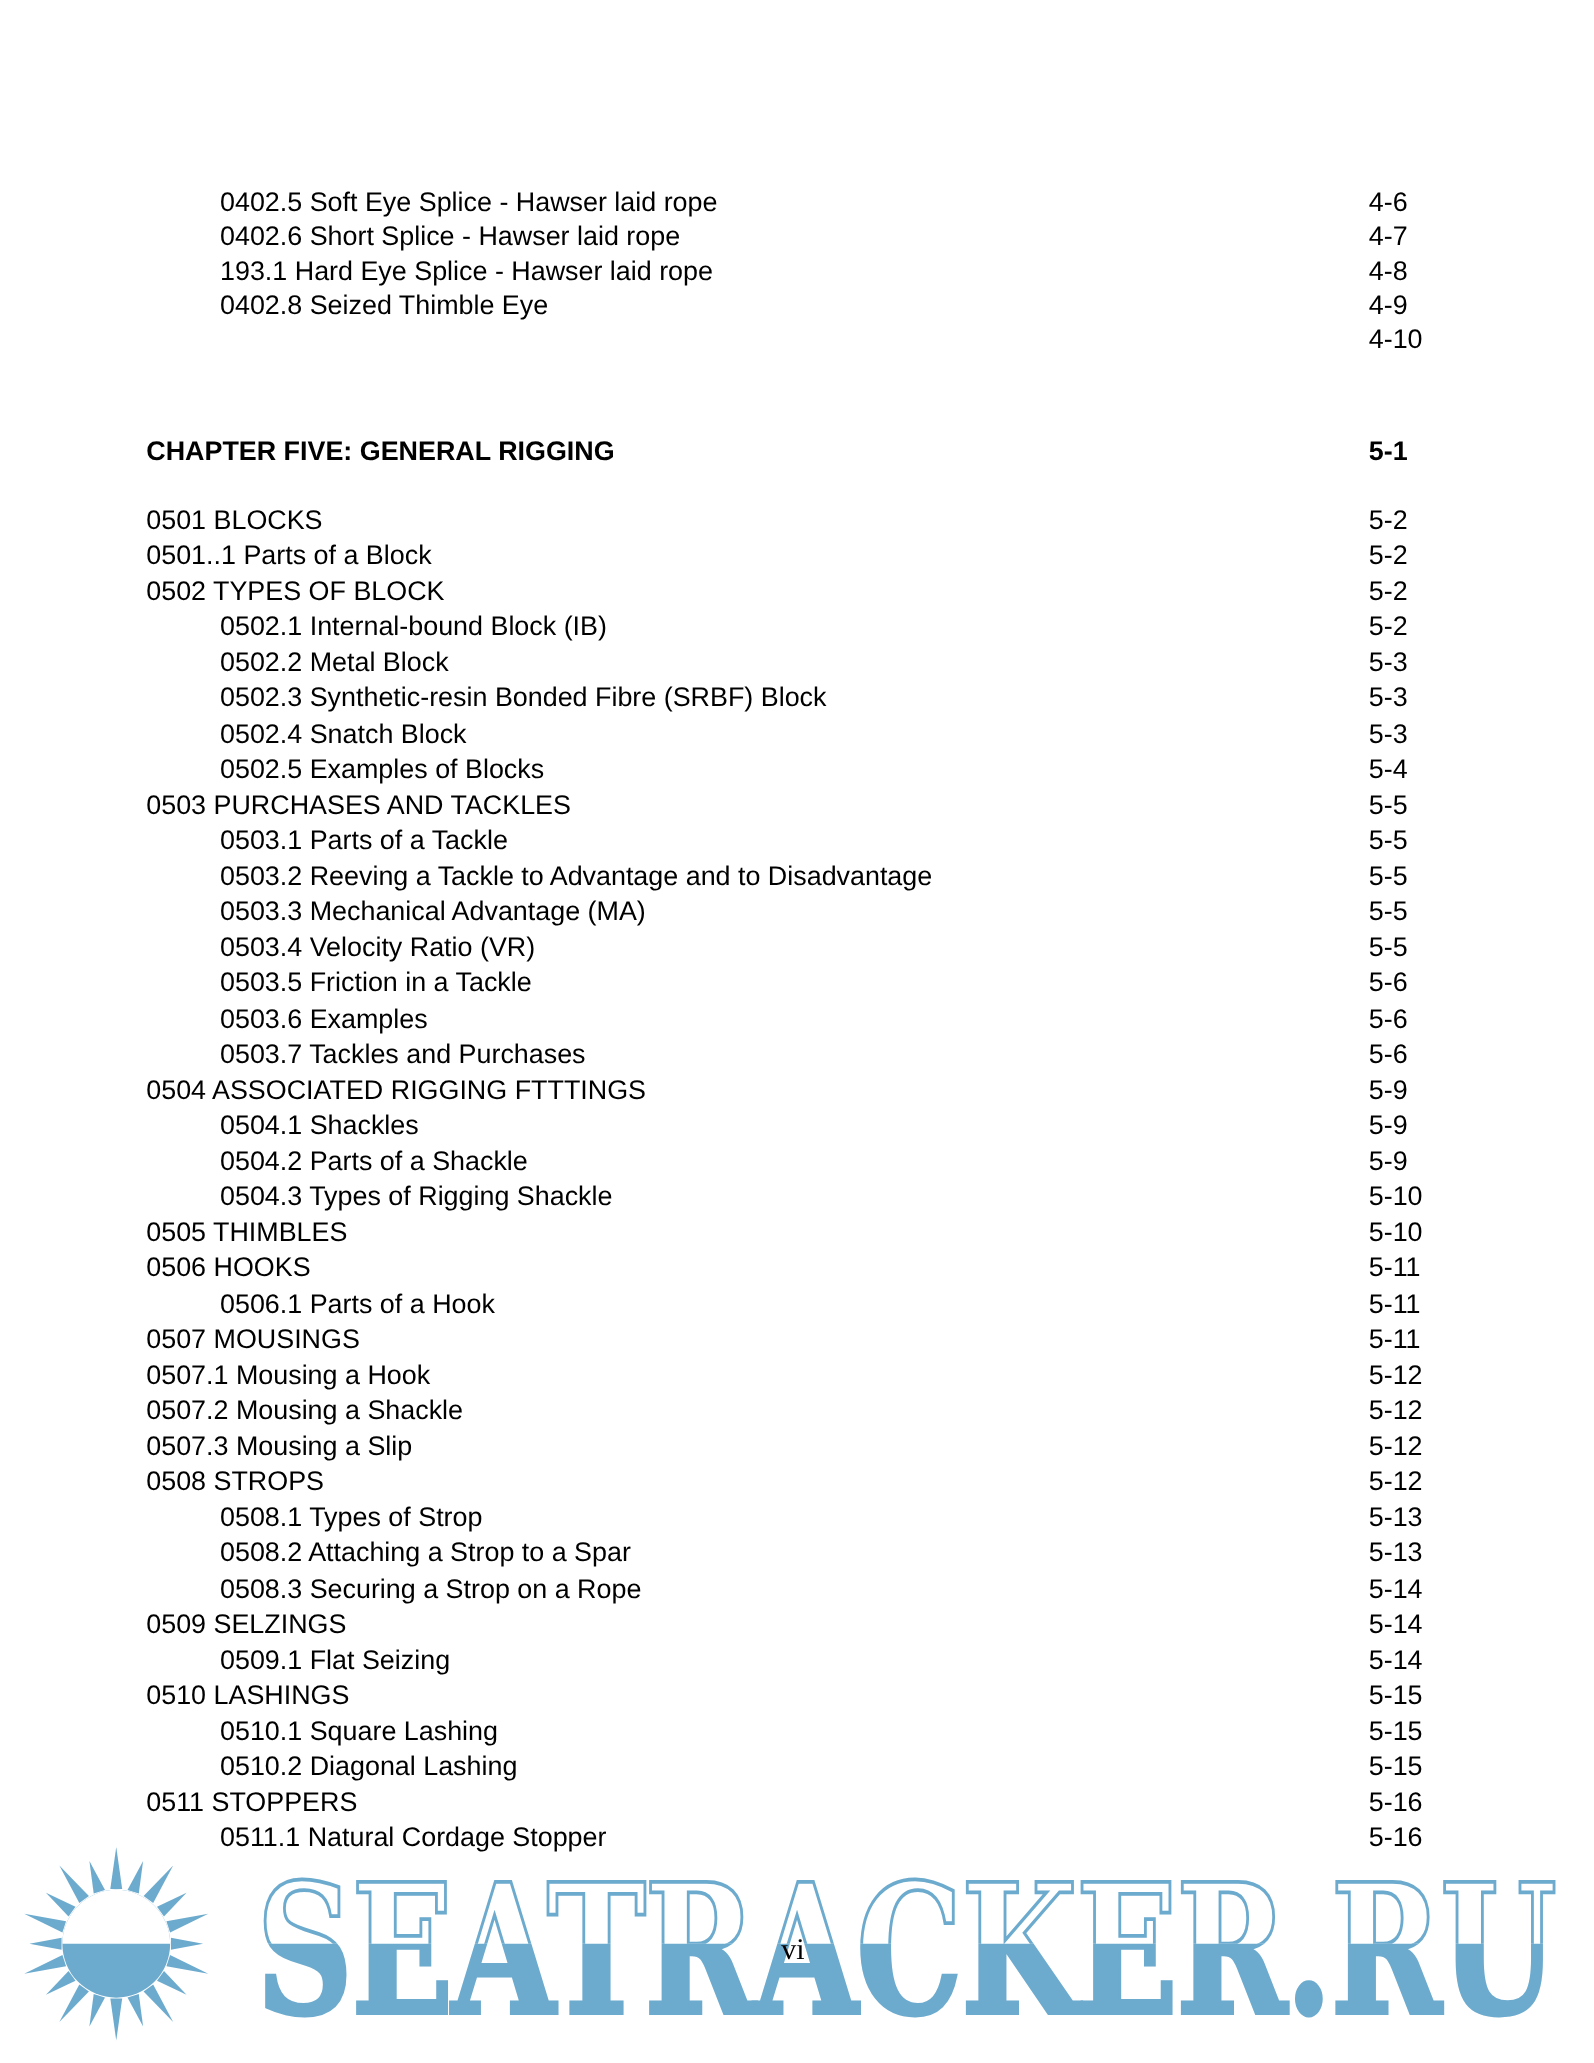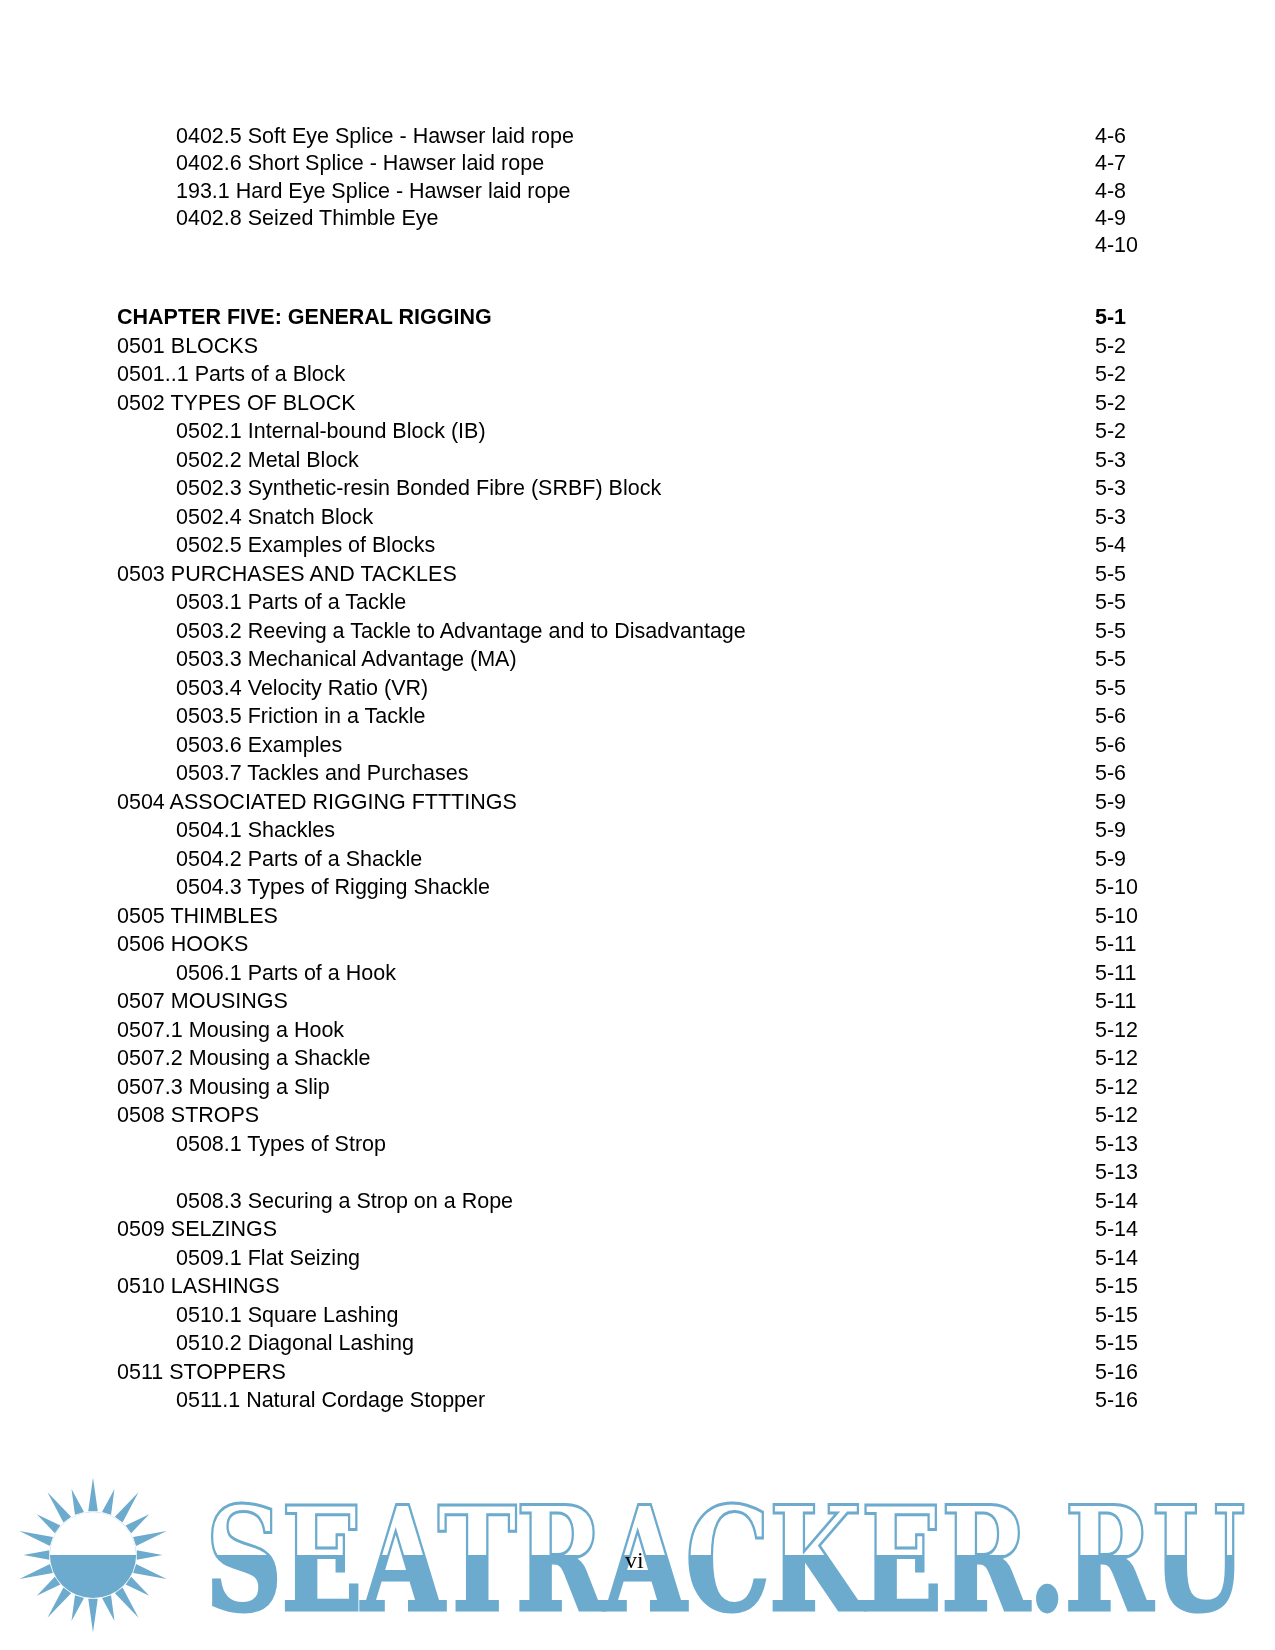--- a/index.html
+++ b/index.html
@@ -4,28 +4,28 @@
 <style>
   html,body{margin:0;padding:0;}
   body{
     width:1275px;height:1650px;
     position:relative;overflow:hidden;
     background:#ffffff;
     font-family:"Liberation Sans",sans-serif;
     color:#000;
   }
   
-  .toc-block{width:1275px;}
+  .toc-block{width:1275px;margin-top:26px;}
   .row{position:relative;height:27.3px;line-height:27.3px;font-size:21.5px;white-space:nowrap;}
   #toc-main .row{height:28.5px;line-height:28.5px;}
   .row .t{display:inline-block;margin-left:117px;}
   .row.ind .t{margin-left:176px;}
   .row .p{position:absolute;left:1095px;top:0;}
   #toc-pre{padding-top:123px;}
-  #chapter-row{margin-top:45px;font-weight:bold;}
+  #chapter-row{margin-top:63px;font-weight:bold;}
   #chapter-row .t{margin-left:117px;}
   #toc-main{}
   
   #watermark{
     position:absolute;left:205px;top:1488px;
     width:1410px;height:144px;
     transform:scaleX(0.745);transform-origin:0 0;
     pointer-events:none;
   }
   #watermark .wm-txt{
@@ -194,20 +194,21 @@
   </div>
     <div class="row">
     <span class="t">0508 STROPS</span>
     <span class="p">5-12</span>
   </div>
     <div class="row ind">
     <span class="t">0508.1 Types of Strop</span>
     <span class="p">5-13</span>
   </div>
     <div class="row ind">
+    <span class="t">0508.2 Attaching a Strop to a Spar</span>
     <span class="p">5-13</span>
   </div>
     <div class="row ind">
     <span class="t">0508.3 Securing a Strop on a Rope</span>
     <span class="p">5-14</span>
   </div>
     <div class="row">
     <span class="t">0509 SELZINGS</span>
     <span class="p">5-14</span>
   </div>

